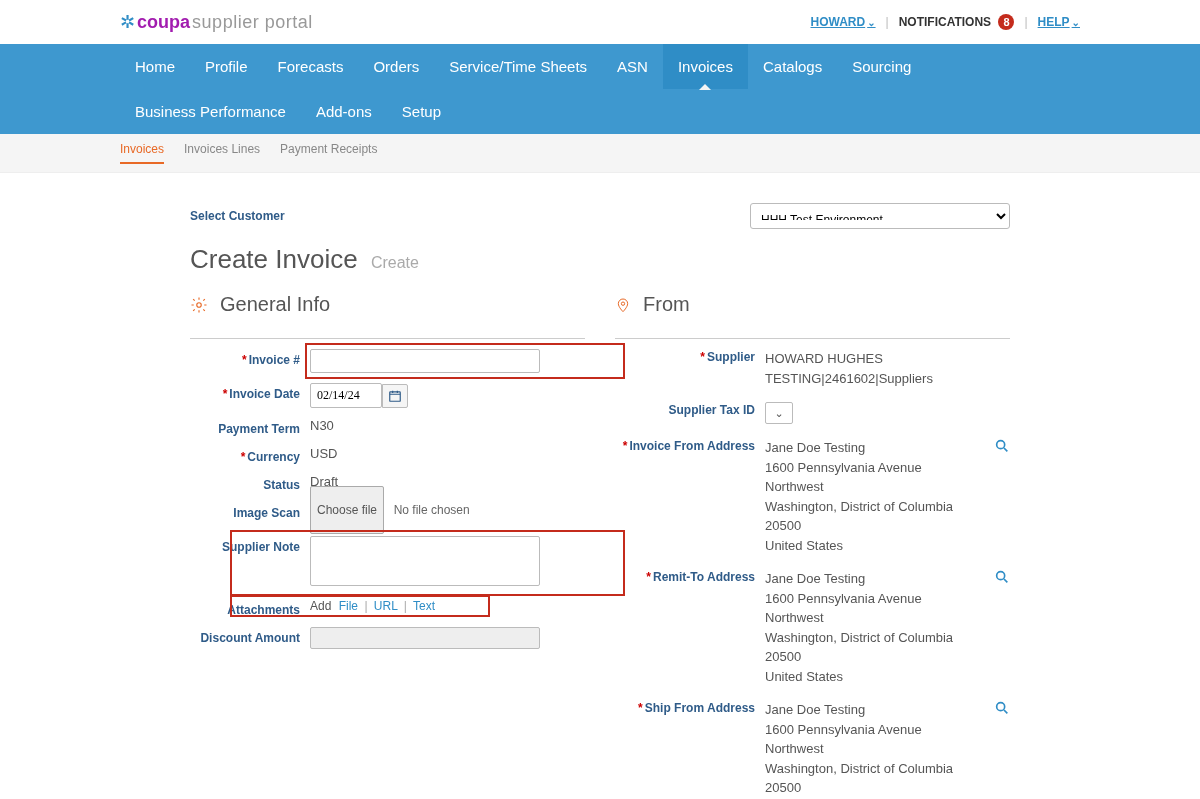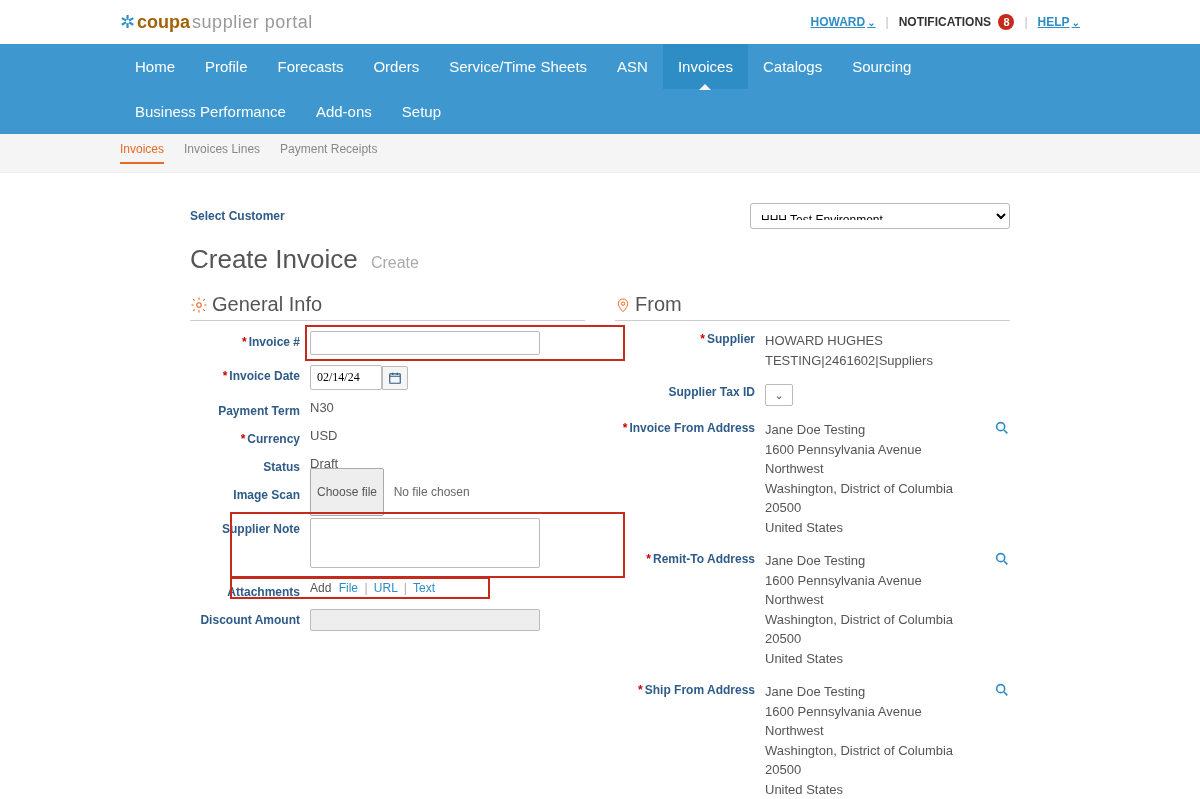--- a/index.html
+++ b/index.html
@@ -8,21 +8,21 @@
     font-family: Arial, Helvetica, sans-serif;
     font-size: 13px;
     color: #333;
     background: #fff;
   }
   .container { width: 960px; margin: 0 auto; }
   
   .topbar { height: 44px; display: flex; align-items: center; }
   .logo { display: flex; align-items: center; font-size: 18px; }
   .logo-icon { color: #2f8dc6; font-size: 18px; margin-right: 4px; letter-spacing: -2px; }
-  .logo-brand { color: #a16207; font-weight: 700; }
+  .logo-brand { color: #a21caf; font-weight: 700; }
   .logo-sub { color: #999; font-weight: 300; margin-left: 2px; letter-spacing: 0.5px; }
   .top-right { margin-left: auto; display: flex; align-items: center; gap: 10px; font-size: 12px; }
   .top-right .user { color: #2f8dc6; font-weight: 600; }
   .top-right .sep { color: #bbb; }
   .badge { display:inline-block; background:#c42b1c; color:#fff; border-radius:50%; width:16px; height:16px; line-height:16px; text-align:center; font-size:11px; font-weight:700; margin-left:4px;}
   .notif-label { color:#333; font-weight:600; }
   .help { color:#2f8dc6; font-weight:600; }
   .chev { font-size:10px; margin-left:2px; }
   
   .mainnav-wrap { background:#3e98cf; }
@@ -46,22 +46,22 @@
   .customer-row { display:flex; justify-content:space-between; align-items:center; gap:18px; margin:30px 0 10px; }
   .customer-row label { color:#2f5b88; font-weight:700; font-size:12px; }
   .customer-row select { width:260px; height:26px; border:1px solid #bbb; border-radius:3px; font-size:12px; padding:8px 6px; background:#fff; }
   
   .page-title { font-size:26px; color:#555; font-weight:400; margin: 15px 0 18px; }
   .page-title .sub { font-size:16px; color:#aaa; margin-left:6px; }
   
   .cols { display:flex; gap: 30px; }
   .col { flex:1; min-width:0; }
   .section-head {
-    display:flex; align-items:center; gap:4px;
-    border-bottom:1px solid #ccc; padding-bottom:4px; margin-bottom:10px;
+    display:flex; align-items:center; gap:12px;
+    border-bottom:1px solid #ccc; padding-bottom:22px; margin-bottom:10px;
   }
   .section-head h2 { font-size:20px; color:#555; font-weight:400; margin:0; }
   .head-icon { color:#e86926; }
   .head-icon svg { display:block; }
   
   .fld { display:flex; align-items:flex-start; margin-bottom:10px; }
   .fld-label { width:120px; text-align:right; padding-right:10px; color:#2f5b88; font-weight:700; font-size:12px; padding-top:4px; }
   .fld-label .req { color:#c00; margin-right:2px; }
   .fld-val { flex:1; font-size:13px; color:#555; }
   .fld-val input[type=text], .fld-val textarea {

